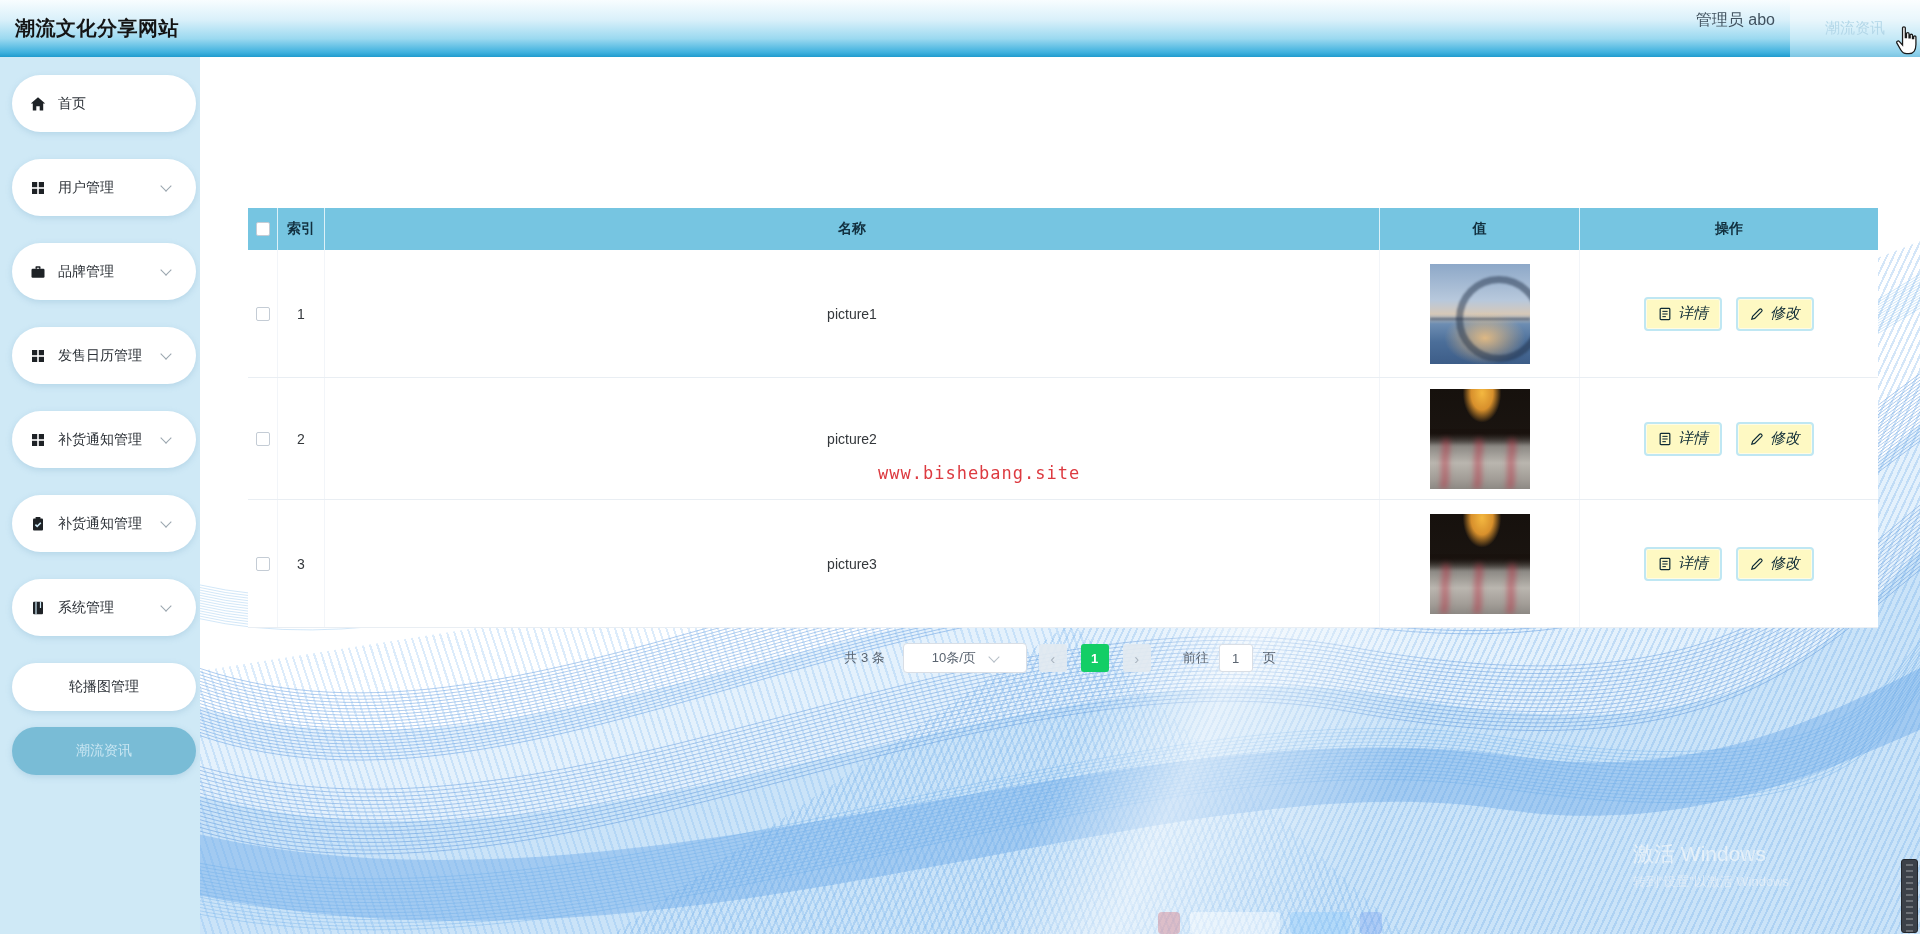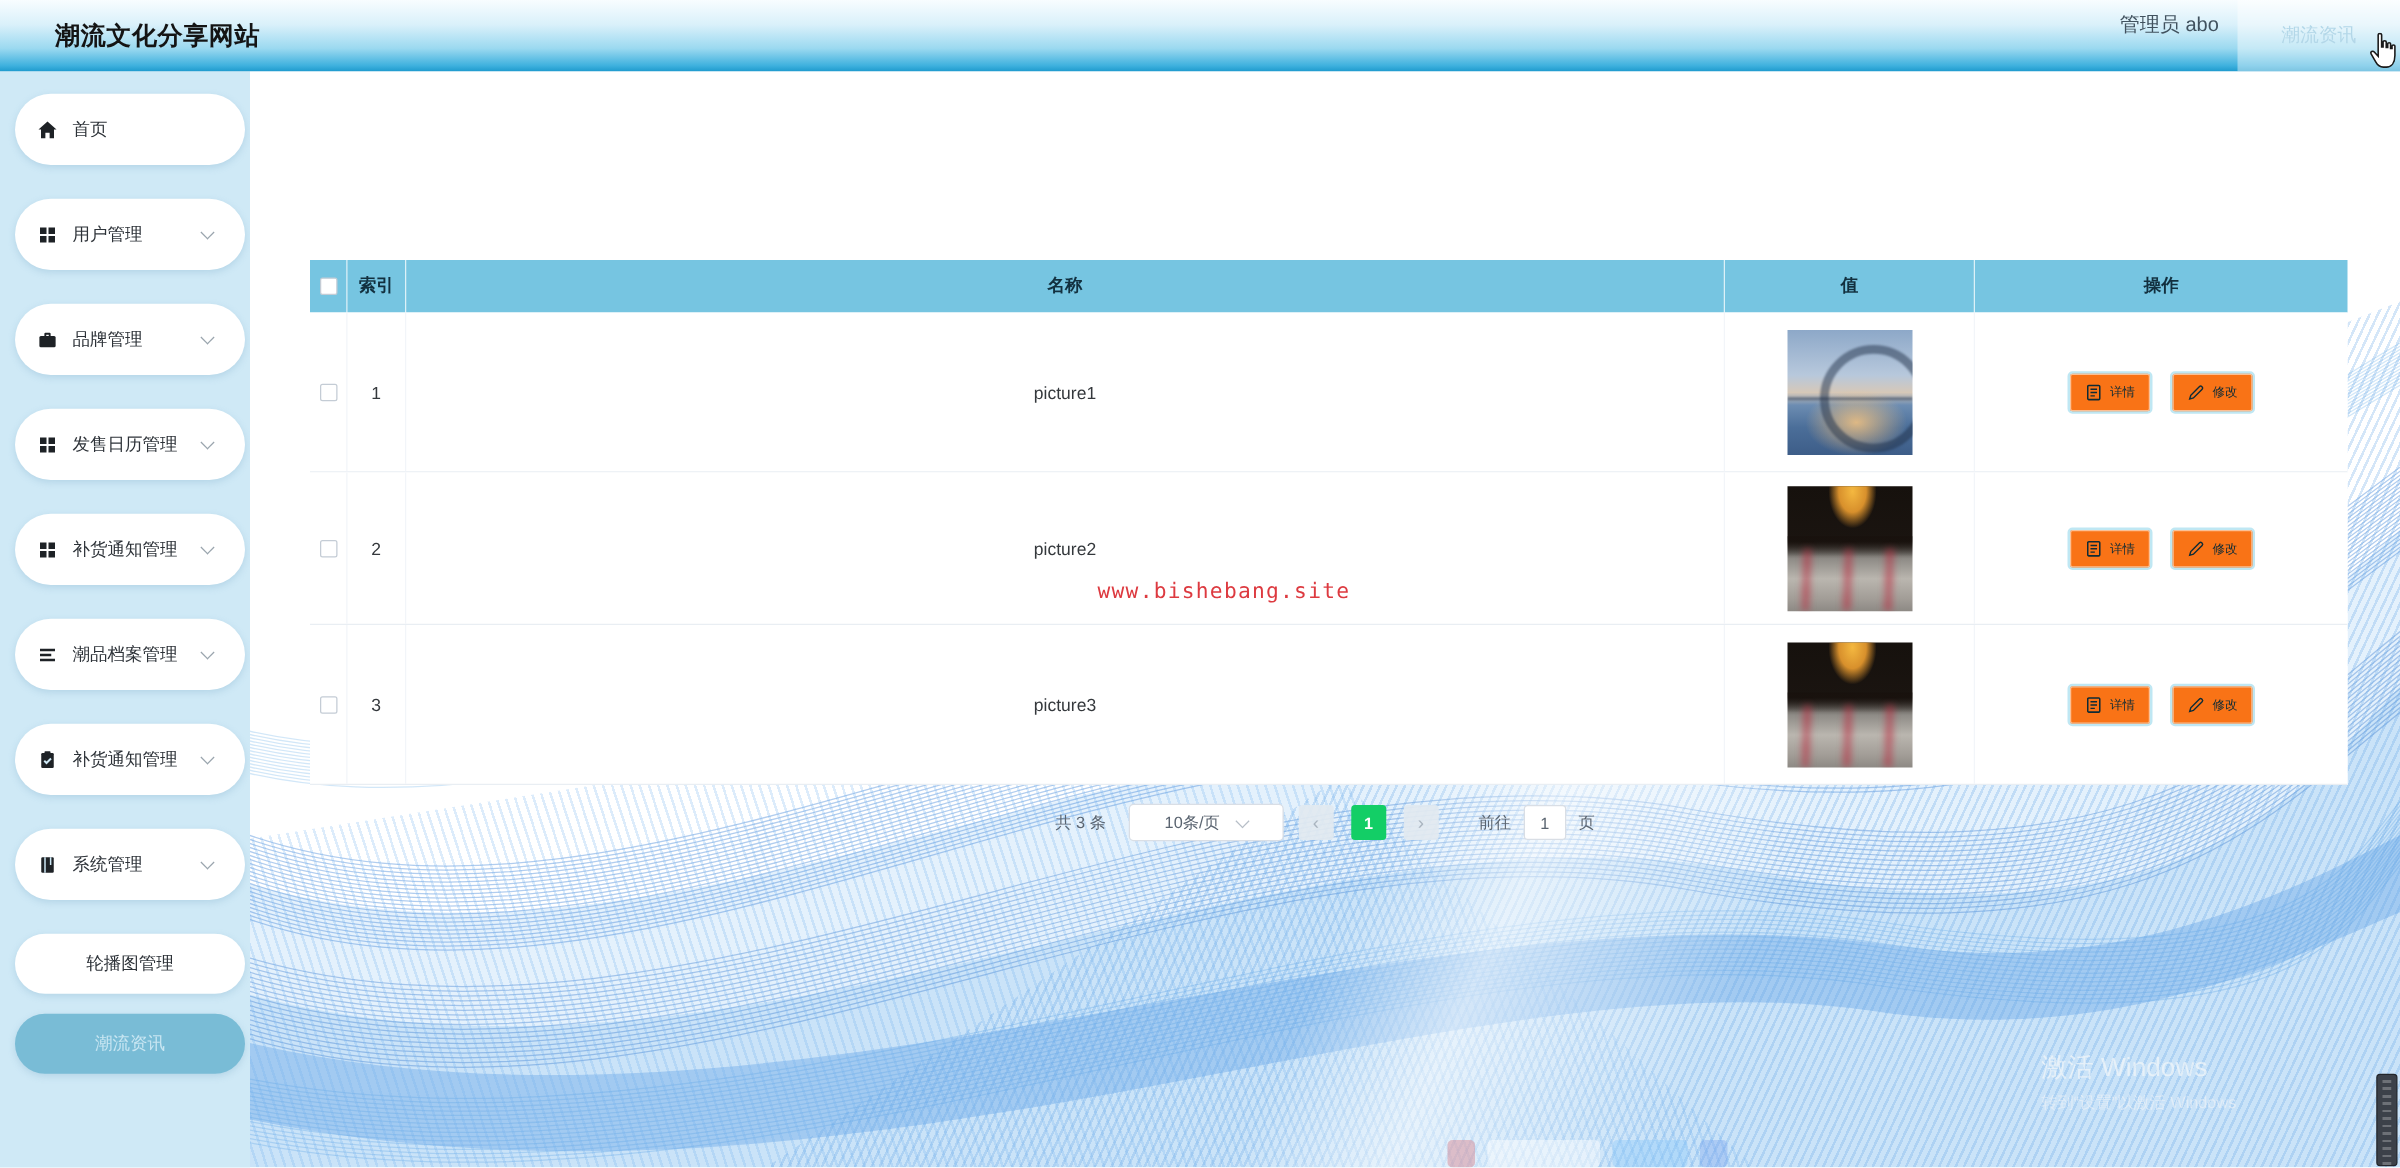--- a/index.html
+++ b/index.html
@@ -3,21 +3,21 @@
 <meta charset="utf-8">
 <style>
   html,body{margin:0;padding:0;width:1920px;height:934px;overflow:hidden;
     font-family:"Liberation Sans","DejaVu Sans",sans-serif;background:#fff;}
   *{box-sizing:border-box;}
 
   
   .app-header{position:absolute;left:0;top:0;width:1920px;height:57px;z-index:50;
     background:linear-gradient(180deg,#f8fdff 0%,#d9f0fa 35%,#9bd9f0 68%,#3fb1de 92%,#1f9bce 100%);
     display:flex;align-items:center;}
-  .app-title{font-size:20px;font-weight:bold;color:#141414;margin-left:44px;letter-spacing:.5px;}
+  .app-title{font-size:20px;font-weight:bold;color:#141414;margin-left:15px;letter-spacing:.5px;}
   .header-right{position:absolute;right:145px;top:0;height:40px;display:flex;align-items:center;
     font-size:16px;color:#41525f;margin-left:16px;}
   .logout-btn{position:absolute;right:0;top:0;width:130px;height:57px;border:none;cursor:pointer;
     background:rgba(255,255,255,.42);color:#b3d7e8;font-size:15px;font-family:inherit;}
   .cursor-hand{position:absolute;left:1893px;top:26px;z-index:99;pointer-events:none;}
 
   
   .sidebar{position:absolute;left:0;top:57px;width:200px;height:877px;background:#cfe9f6;z-index:40;
     padding-top:18px;overflow:hidden;}
   .s-item{height:57px;margin:0 4px 27px 12px;background:#fff;border-radius:29px;
@@ -68,23 +68,23 @@
   .c-cb{width:30px;flex:none;}
   .c-idx{width:47px;flex:none;}
   .c-name{width:1055px;flex:none;}
   .c-val{width:200px;flex:none;}
   .c-act{width:298px;flex:none;gap:14px;}
   .r1,.r3{height:128px;} .r2{height:122px;}
   .cb{appearance:none;-webkit-appearance:none;width:14px;height:14px;border:1px solid #c4ccd5;
     border-radius:2px;background:#fff;margin:0;cursor:pointer;}
 
   .act-btn{height:34px;padding:0 12px;display:flex;align-items:center;gap:6px;cursor:pointer;
-    background:#f97316;border:2px solid #bfe7f3;border-radius:4px;
+    background:#fef9c3;border:2px solid #bfe7f3;border-radius:4px;
     box-shadow:inset 0 0 0 1px rgba(255,255,255,.55);
-    font-size:10px;color:#0e2b36;font-family:inherit;}
+    font-size:15px;color:#0e2b36;font-family:inherit;font-style:italic;}
   .act-btn svg{width:14px;height:14px;}
 
   
   .img-bridge{width:100px;height:100px;position:relative;overflow:hidden;flex:none;
     background:
      radial-gradient(58px 38px at 55% 74%, rgba(246,196,128,.85), rgba(246,196,128,0) 70%),
      linear-gradient(180deg,#8da8c8 0%,#b7c8dc 36%,#d6c8b8 50%,#6d8db2 60%,#4b6e99 78%,#3d5d88 100%);}
   .img-bridge::before{content:"";position:absolute;left:26px;top:12px;width:72px;height:72px;
     border-radius:50%;border:7px solid rgba(34,50,74,.5);filter:blur(1px);}
   .img-bridge::after{content:"";position:absolute;left:0;right:0;top:54px;height:2px;
@@ -199,33 +199,20 @@
         <svg viewBox="0 0 16 16">
           <g fill="currentColor">
             <rect x="2" y="2" width="5.2" height="5.2"></rect>
             <rect x="8.8" y="2" width="5.2" height="5.2"></rect>
             <rect x="2" y="8.8" width="5.2" height="5.2"></rect>
             <rect x="8.8" y="8.8" width="5.2" height="5.2"></rect>
           </g>
         </svg>
       </span>
     <span class="s-label">补货通知管理</span>
-    <span class="chev"></span>
-  </div>
-  <div class="s-item">
-    <span class="s-ico">
-        <svg viewBox="0 0 16 16">
-          <g fill="currentColor">
-            <rect x="2" y="3" width="12" height="2"></rect>
-            <rect x="2" y="7" width="9" height="2"></rect>
-            <rect x="2" y="11" width="12" height="2"></rect>
-          </g>
-        </svg>
-      </span>
-    <span class="s-label">潮品档案管理</span>
     <span class="chev"></span>
   </div>
   <div class="s-item">
     <span class="s-ico">
         <svg viewBox="0 0 16 16">
           <rect x="3" y="2.4" width="10" height="12" rx="1" fill="currentColor"></rect>
           <rect x="5.6" y="1" width="4.8" height="2.8" rx=".6" fill="currentColor"></rect>
           <path d="M5.4 8.6 L7.2 10.4 L10.8 6.8" stroke="#cfe9f6" stroke-width="1.6" fill="none"></path>
         </svg>
       </span>

